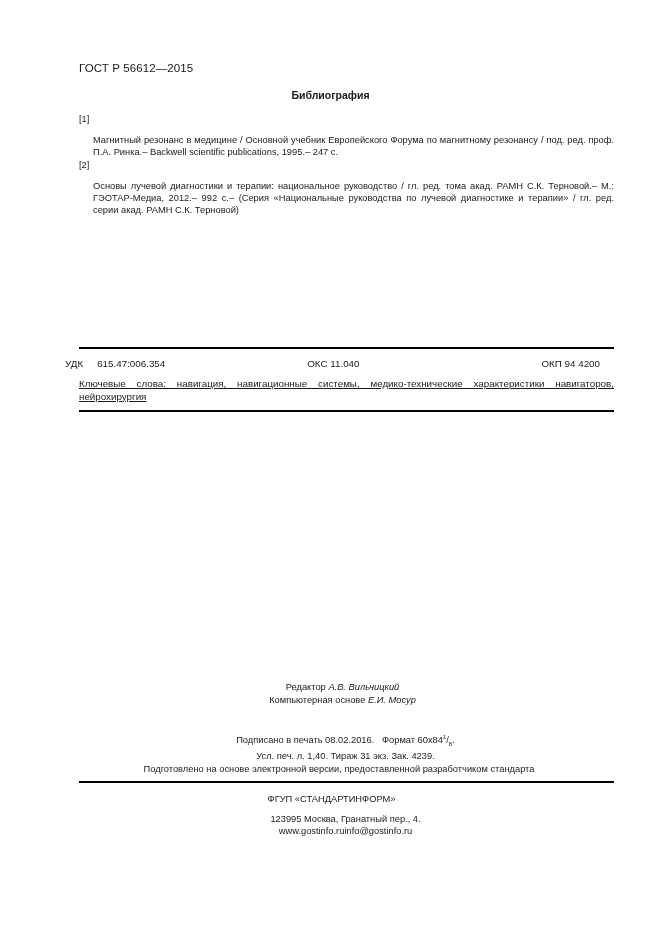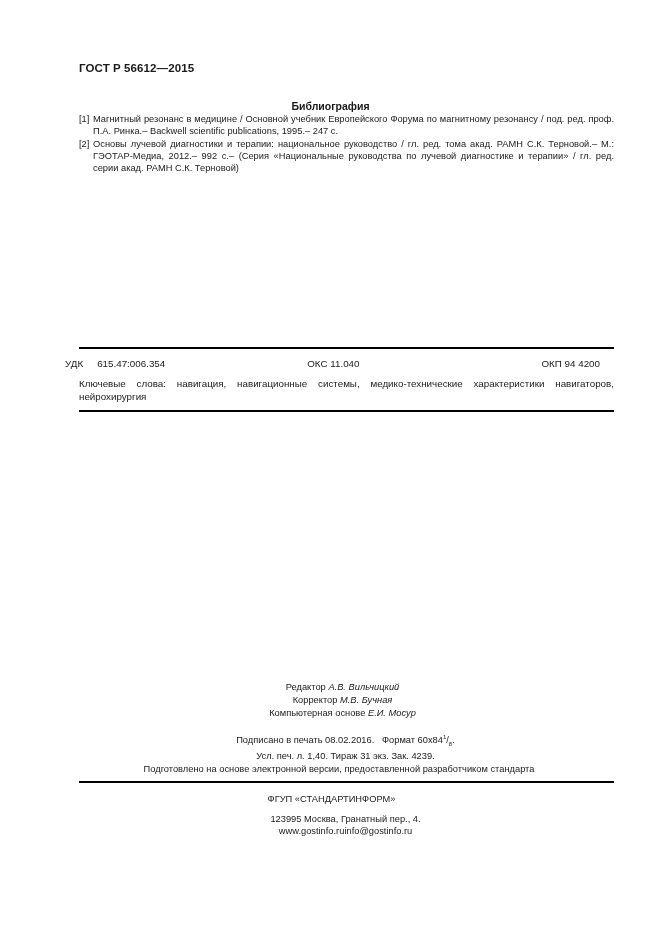--- a/index.html
+++ b/index.html
@@ -12,25 +12,25 @@
       height: 935px;
       position: relative;
       overflow: hidden;
       font-family: "Liberation Sans", sans-serif;
       color: #1a1a1a;
     }
     .abs { position: absolute; }
     .doc-code {
       left: 79px; top: 62px;
       font-size: 11.5px;
-      font-weight: bold;
+      font-weight: normal;
       letter-spacing: 0.1px;
     }
     .biblio-title {
-      left: 0; width: 661px; top: 100px;
+      left: 0; width: 661px; top: 89px;
       text-align: center;
       font-size: 10.5px;
       font-weight: bold;
       box-sizing: border-box;
     }
     .bib-list {
       left: 79px; top: 113px; width: 535px;
       font-size: 9.3px;
       line-height: 12.3px;
     }
@@ -38,39 +38,41 @@
       display: flex;
     }
     .bib-num {
       width: 14px;
       flex: 0 0 14px;
     }
     .bib-text {
       flex: 1;
       text-align: justify;
       text-align-last: left;
+      margin-top: 21px;
     }
     .rule {
       left: 79px; width: 535px;
       height: 2px;
       background: #000;
     }
     .class-row {
       left: 65px; top: 358px; width: 535px;
       font-size: 9.8px;
       display: flex;
       justify-content: space-between;
     }
     .udk-group span + span { margin-left: 14px; }
     .keywords {
       left: 79px; top: 378px; width: 535px;
       font-size: 9.8px;
       line-height: 12.5px;
       text-align: justify;
       text-align-last: left;
+      text-decoration: underline;
     }
     .credits {
       left: 0; width: 661px; top: 681px;
       text-align: center;
       font-size: 9.3px;
       line-height: 13px;
       padding-left: 24px;
       box-sizing: border-box;
     }
     .credits i { font-style: italic; }
@@ -139,24 +141,20 @@
 <div class="abs keywords">Ключевые слова: навигация, навигационные системы, медико-технические характеристики навигаторов, нейрохирургия</div>
 
 <div class="abs rule" style="top:410px;"></div>
 
 <div class="abs credits">
   <div>
     <span>Редактор</span>
     <i>А.В. Вильчицкий</i>
   </div>
   <div>
-    <span>Корректор</span>
-    <i>М.В. Бучная</i>
-  </div>
-  <div>
     <span>Компьютерная основе</span>
     <i>Е.И. Мосур</i>
   </div>
 </div>
 
 <div class="abs print-info">
   <div><span style="white-space:pre;text-align:center;">Подписано в печать 08.02.2016.   Формат 60x84</span><span class="frac">1</span>/<span class="frac-d">8</span><span>.</span></div>
   <div>Усл. печ. л. 1,40. Тираж 31 экз. Зак. 4239.</div>
 </div>
 

